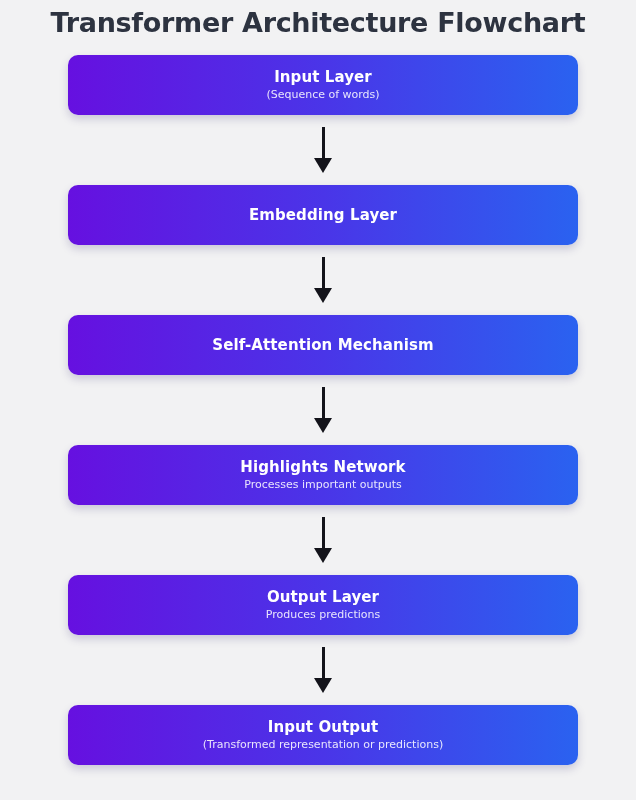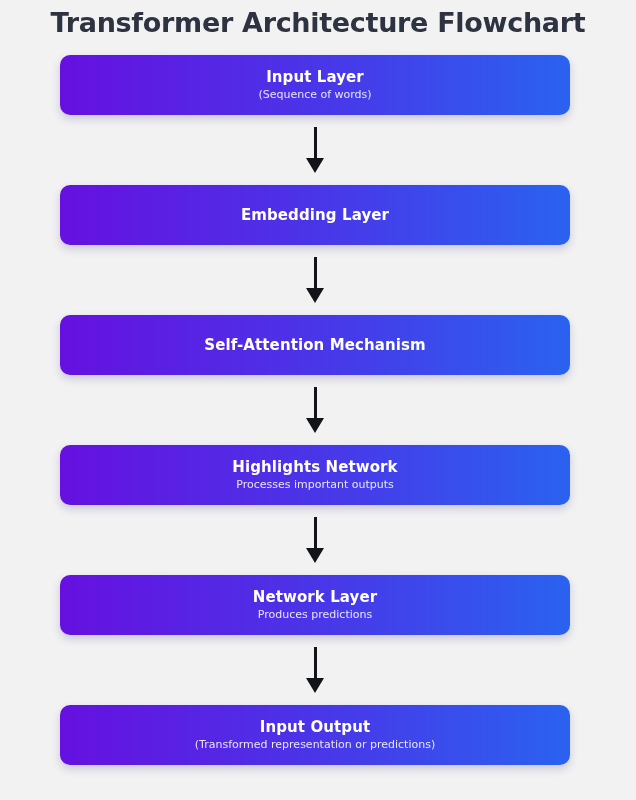--- a/index.html
+++ b/index.html
@@ -28,21 +28,21 @@
     font-size: 27px;
     font-weight: bold;
     color: #2d3340;
     letter-spacing: -0.3px;
     line-height: 34px;
     white-space: nowrap;
   }
   .flow {
     position: absolute;
     top: 55px;
-    left: 60px;
+    left: 68px;
     width: 510px;
   }
   .node {
     position: relative;
     width: 510px;
     height: 60px;
     border-radius: 10px;
     background: linear-gradient(90deg, #6610e0 0%, #4a35e8 50%, #2a62f0 100%);
     box-shadow: 0 4px 9px rgba(60, 50, 120, 0.22);
     display: flex;
@@ -152,21 +152,21 @@
     </div>
 
     <div class="connector">
       <div class="arrow">
         <div class="arrow-shaft"></div>
         <div class="arrow-head"></div>
       </div>
     </div>
 
     <div class="node">
-      <div class="node-title">Network Layer</div>
+      <div class="node-title">Output Layer</div>
       <div class="node-subtitle">Produces predictions</div>
     </div>
 
     <div class="connector">
       <div class="arrow">
         <div class="arrow-shaft"></div>
         <div class="arrow-head"></div>
       </div>
     </div>
 

